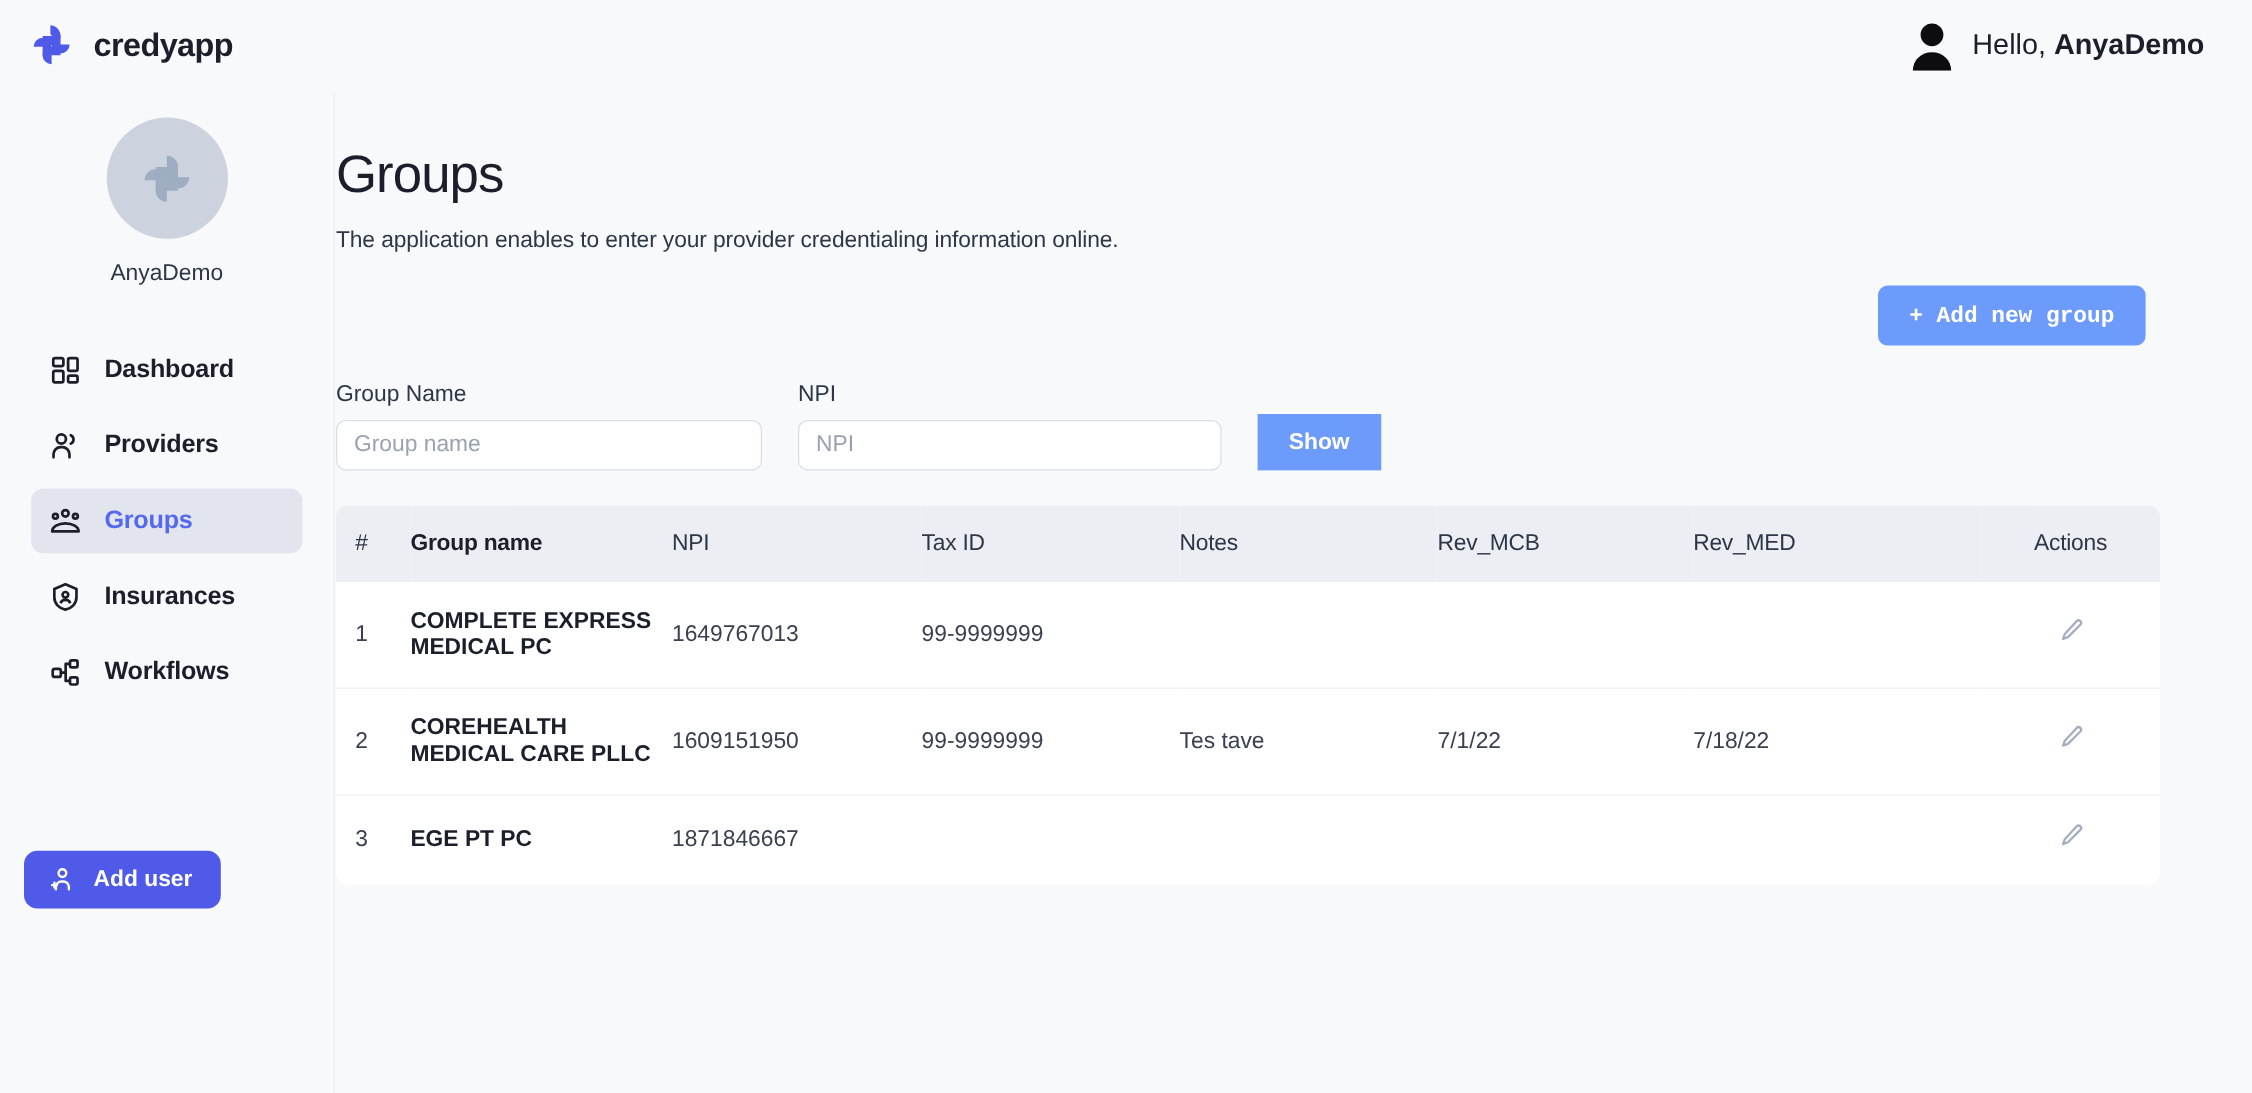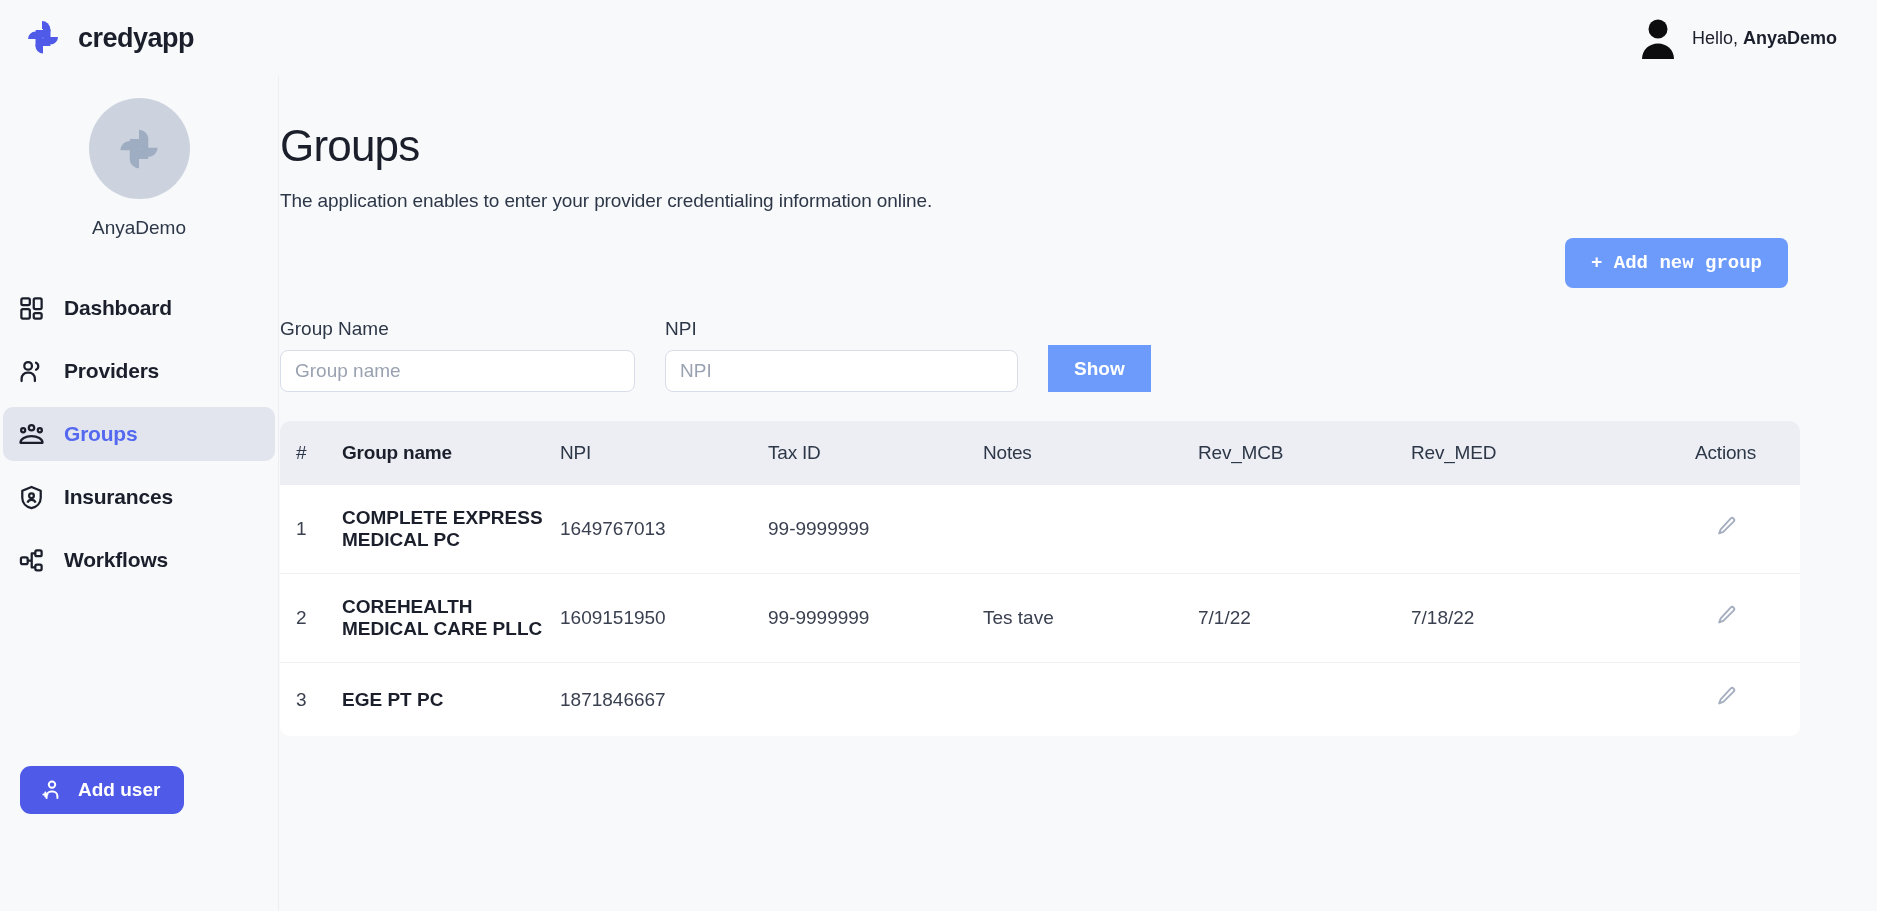--- a/index.html
+++ b/index.html
@@ -17,58 +17,58 @@
     background: #f8f9fb;
     display: flex; align-items: center; justify-content: space-between;
   }
   .brand { display: flex; align-items: center; gap: 14px; padding-left: 22px; }
   .brand-logo { width: 42px; height: 42px; display: block; }
   .brand-name {
     font-size: 27px; font-weight: bold; color: #1b1f2b; letter-spacing: -0.5px;
   }
   .greet { display: flex; align-items: center; gap: 16px; padding-right: 40px; }
   .greet-avatar { width: 36px; height: 42px; display: block; }
-  .greet-text { font-size: 18px; color: #1b1f2b; }
+  .greet-text { font-size: 24px; color: #1b1f2b; }
   .greet-text b { font-weight: bold; }
 
   
   .sidebar {
     position: absolute; top: 76px; left: 0; width: 279px; height: 835px;
     background: #f8f9fb;
     border-right: 1px solid #eceef3;
   }
   .side-profile {
     display: flex; flex-direction: column; align-items: center;
     padding-top: 22px;
   }
   .side-avatar {
     width: 101px; height: 101px; border-radius: 50%;
     background: #ccd3de;
     display: flex; align-items: center; justify-content: center;
   }
   .side-avatar svg { width: 52px; height: 52px; display: block; }
   .side-username { margin-top: 18px; font-size: 19px; color: #2d3748; }
 
-  .nav { margin-top: 42px; padding: 0 3px; }
+  .nav { margin-top: 42px; padding: 0 26px; }
   .nav-item {
     display: flex; align-items: center; gap: 19px;
     height: 54px; padding-left: 15px;
     border-radius: 10px;
     cursor: pointer;
     margin-bottom: 9px;
   }
   .nav-item .nav-label {
     font-size: 21px; font-weight: 600; color: #1b1f2b; letter-spacing: -0.2px;
   }
   .nav-item .nav-ico { width: 27px; height: 27px; display: block; flex: 0 0 27px; }
   .nav-item .nav-ico svg { width: 27px; height: 27px; display: block; }
   .nav-item.active { background: #e2e5ee; }
   .nav-item.active .nav-label { color: #5469f0; }
 
-  .adduser-wrap { position: absolute; left: 20px; top: 690px; }
+  .adduser-wrap { position: absolute; left: 20px; top: 633px; }
   .adduser-btn {
     display: flex; align-items: center; gap: 14px;
     background: #4f5ae8; color: #fff;
     border: none; border-radius: 11px;
     height: 48px; padding: 0 24px 0 20px;
     font-size: 19px; font-weight: bold;
     font-family: "Liberation Sans", sans-serif;
     cursor: pointer;
   }
   .adduser-btn svg { width: 24px; height: 24px; display: block; }

